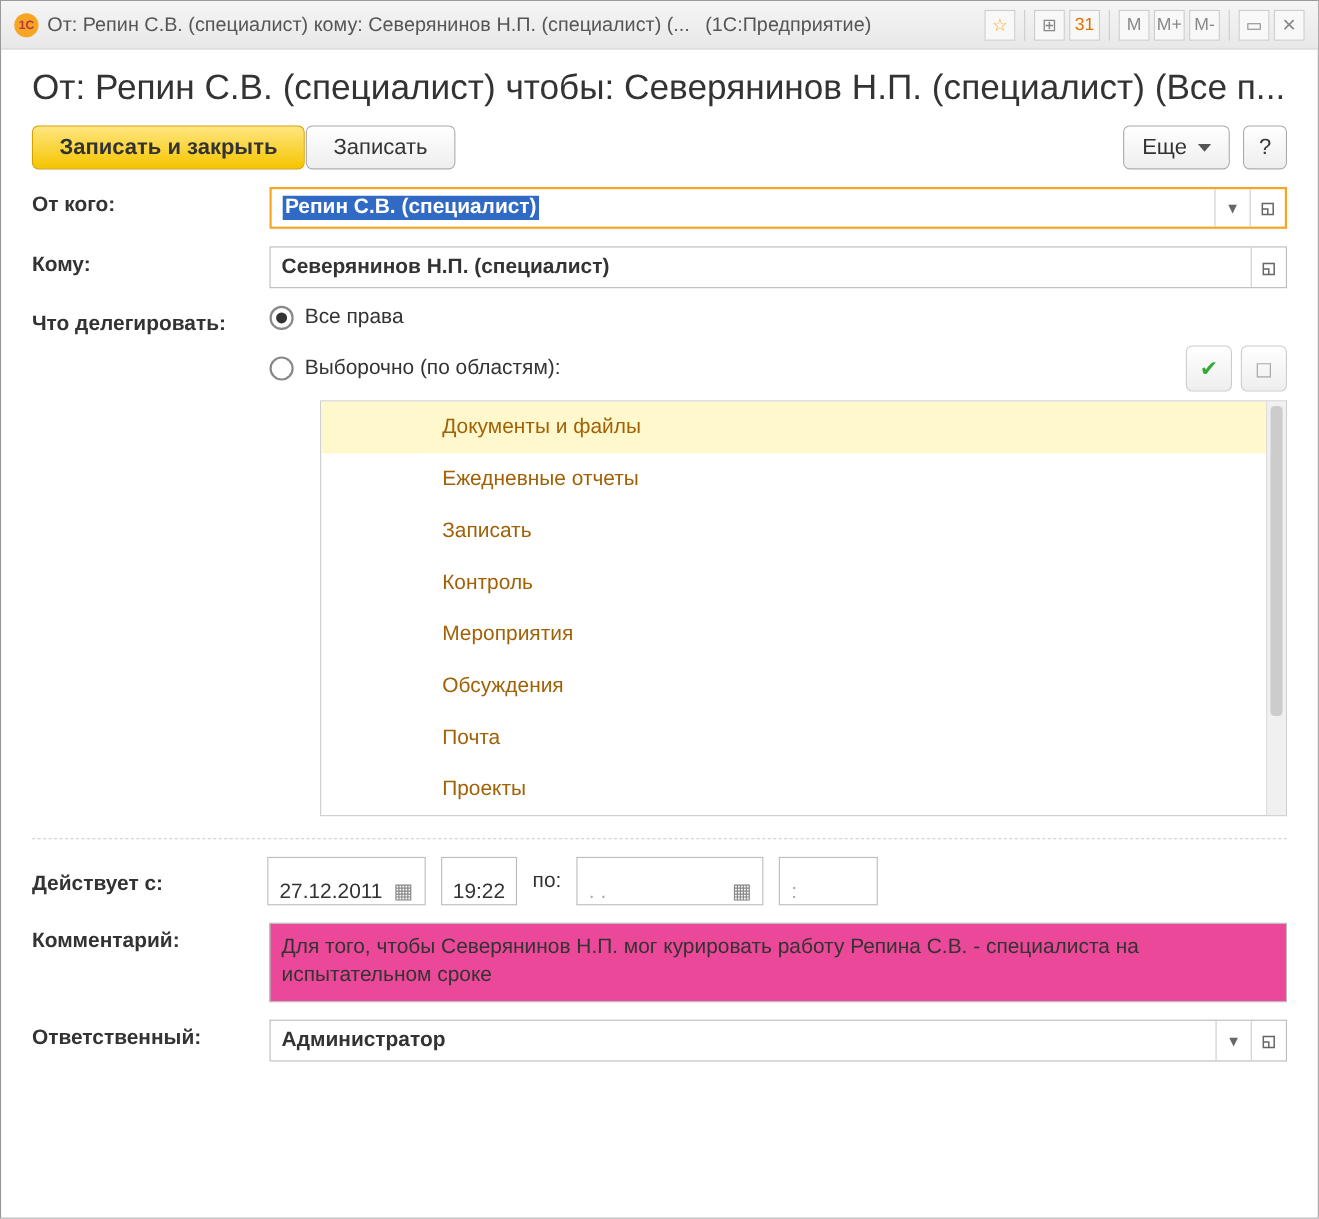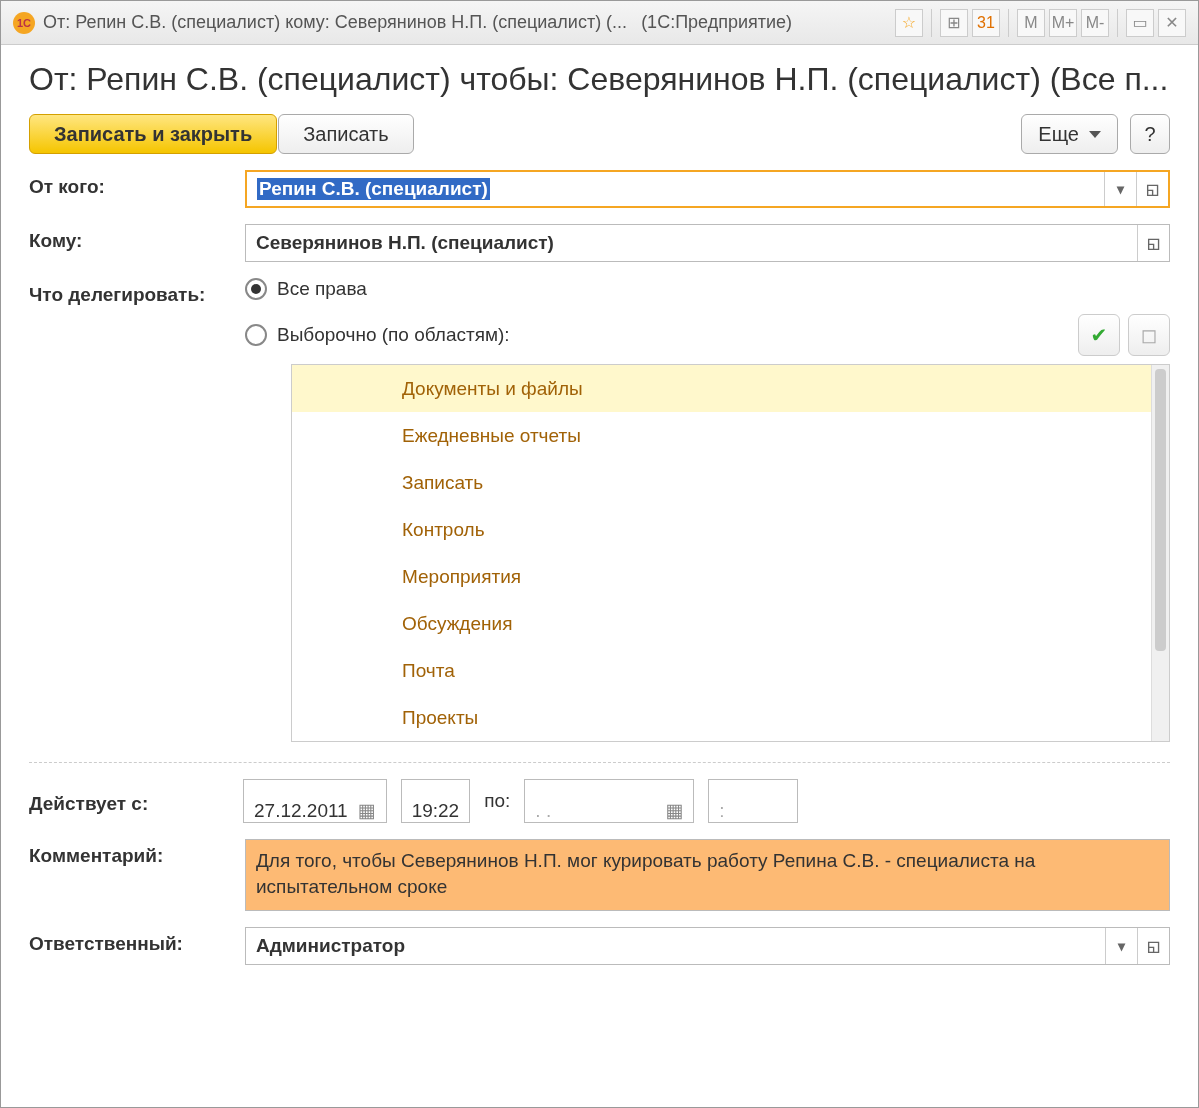--- a/index.html
+++ b/index.html
@@ -225,21 +225,21 @@
     .divider {
       border:none;border-top:1px dashed #ccc;
       margin-top:4px;
     }
     .date-row { gap:14px;align-items:center; }
     .date-input {
       height:44px;border:1px solid #bbb;display:flex;align-items:flex-end;padding:0 10px;font-size:19px;color:#333;background:#fff;
     }
     .date-input .cal-icon { margin-left:10px;color:#888; }
     .textarea {
-      flex:1;min-height:72px;border:1px solid #bbb;padding:8px 10px;font-size:19px;color:#333;line-height:1.35;background:#fdba74;
+      flex:1;min-height:72px;border:1px solid #bbb;padding:8px 10px;font-size:19px;color:#333;line-height:1.35;background:#ec4899;
     }
     .select-row {
       display:flex;justify-content:space-between;align-items:center;flex:1;
     }
   </style>
 </head>
 <body>
 
 <div class="window">
 

